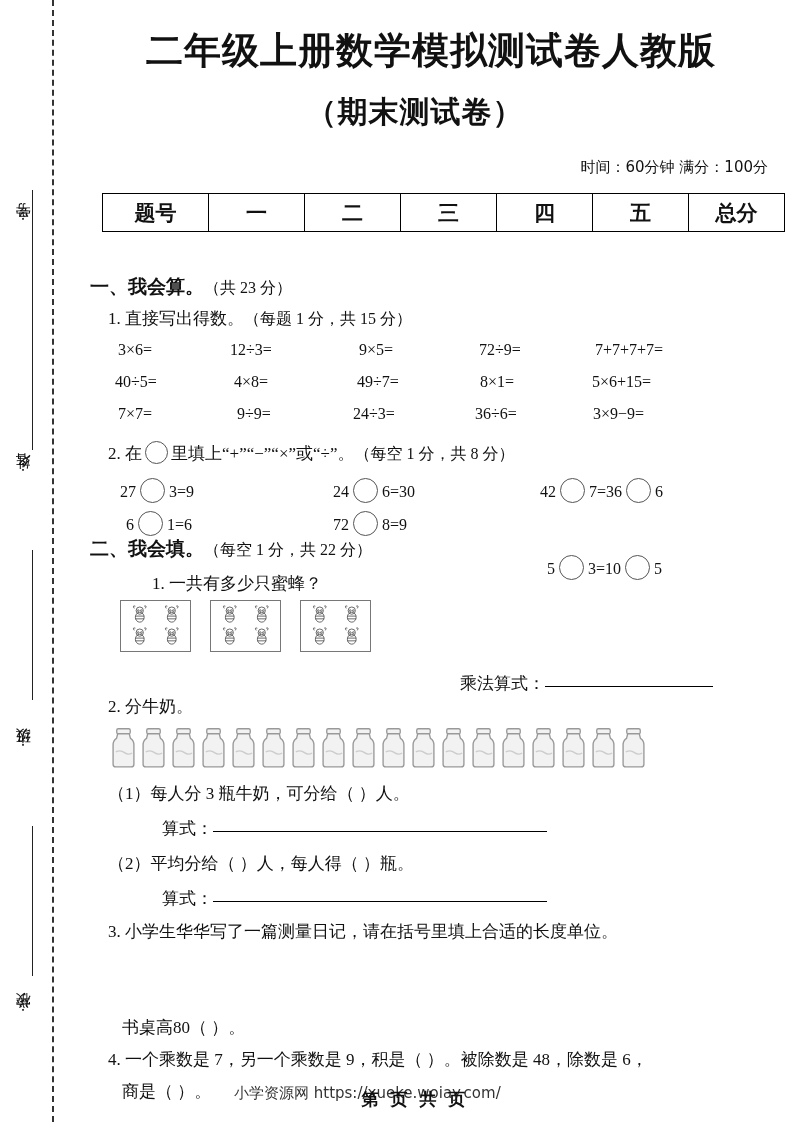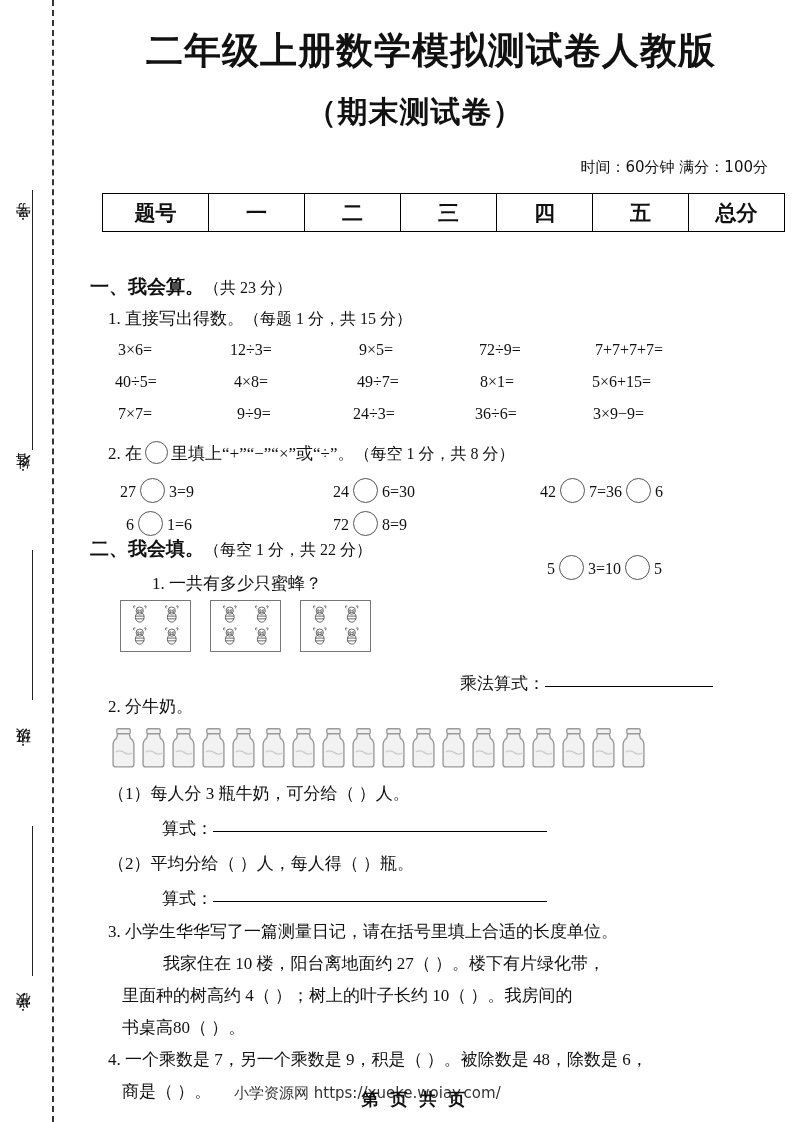--- a/index.html
+++ b/index.html
@@ -571,22 +571,20 @@
   <div class="q-line" style="left:48px; top:782px;">（1）每人分 3 瓶牛奶，可分给（        ）人。</div>
   <div class="q-line" style="left:102px; top:817px;">
     <span>算式：</span><span class="blank-line" style="width:334px;"></span>
   </div>
   <div class="q-line" style="left:48px; top:852px;">（2）平均分给（        ）人，每人得（        ）瓶。</div>
   <div class="q-line" style="left:102px; top:887px;">
     <span>算式：</span><span class="blank-line" style="width:334px;"></span>
   </div>
 
   <div class="q-line" style="left:48px; top:920px;">3. 小学生华华写了一篇测量日记，请在括号里填上合适的长度单位。</div>
-  <div class="q-line" style="left:103px; top:952px;">我家住在 10 楼，阳台离地面约 27（        ）。楼下有片绿化带，</div>
-  <div class="q-line" style="left:62px; top:984px;">里面种的树高约 4（        ）；树上的叶子长约 10（        ）。我房间的</div>
   <div class="q-line" style="left:62px; top:1016px;">书桌高80（        ）。</div>
 
   <div class="q-line" style="left:48px; top:1048px;">4. 一个乘数是 7，另一个乘数是 9，积是（        ）。被除数是 48，除数是 6，</div>
   <div class="q-line" style="left:62px; top:1080px;">商是（        ）。</div>
 
   <div id="watermark" style="left:174px; top:1084px;">小学资源网 https://xueke.woiay.com/</div>
   <div id="page-footer">第 页 共 页</div>
 
 </div>
 

